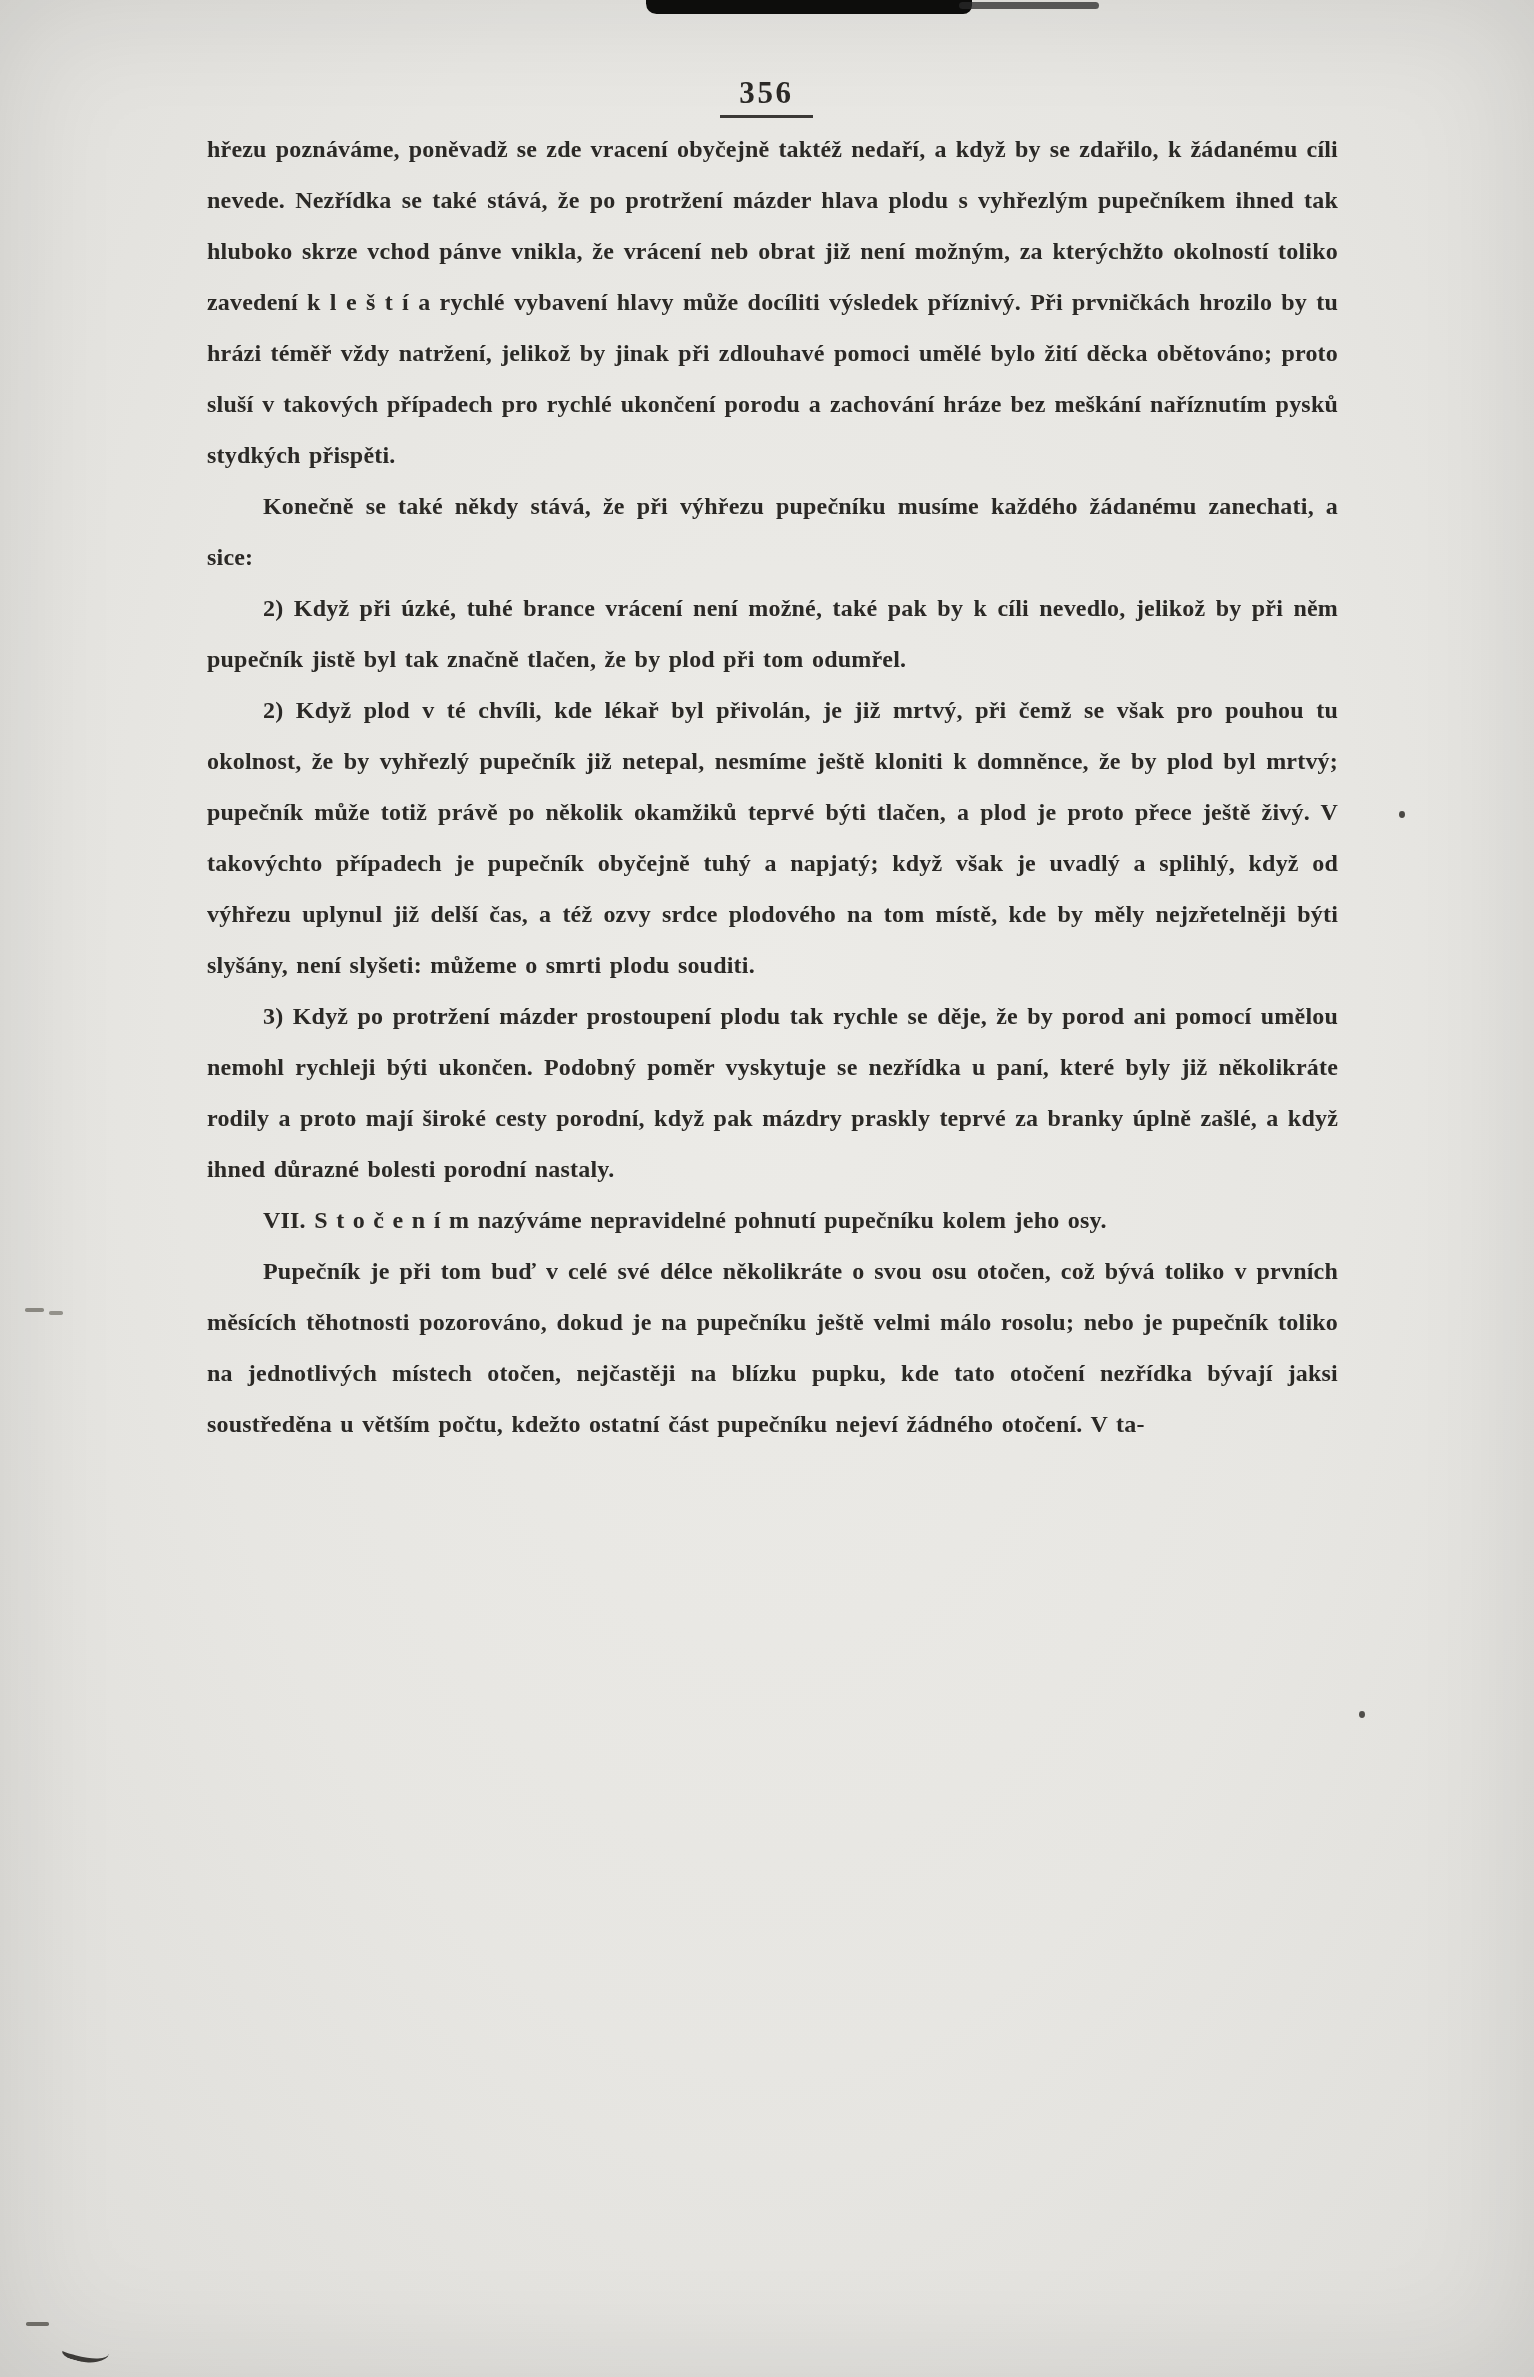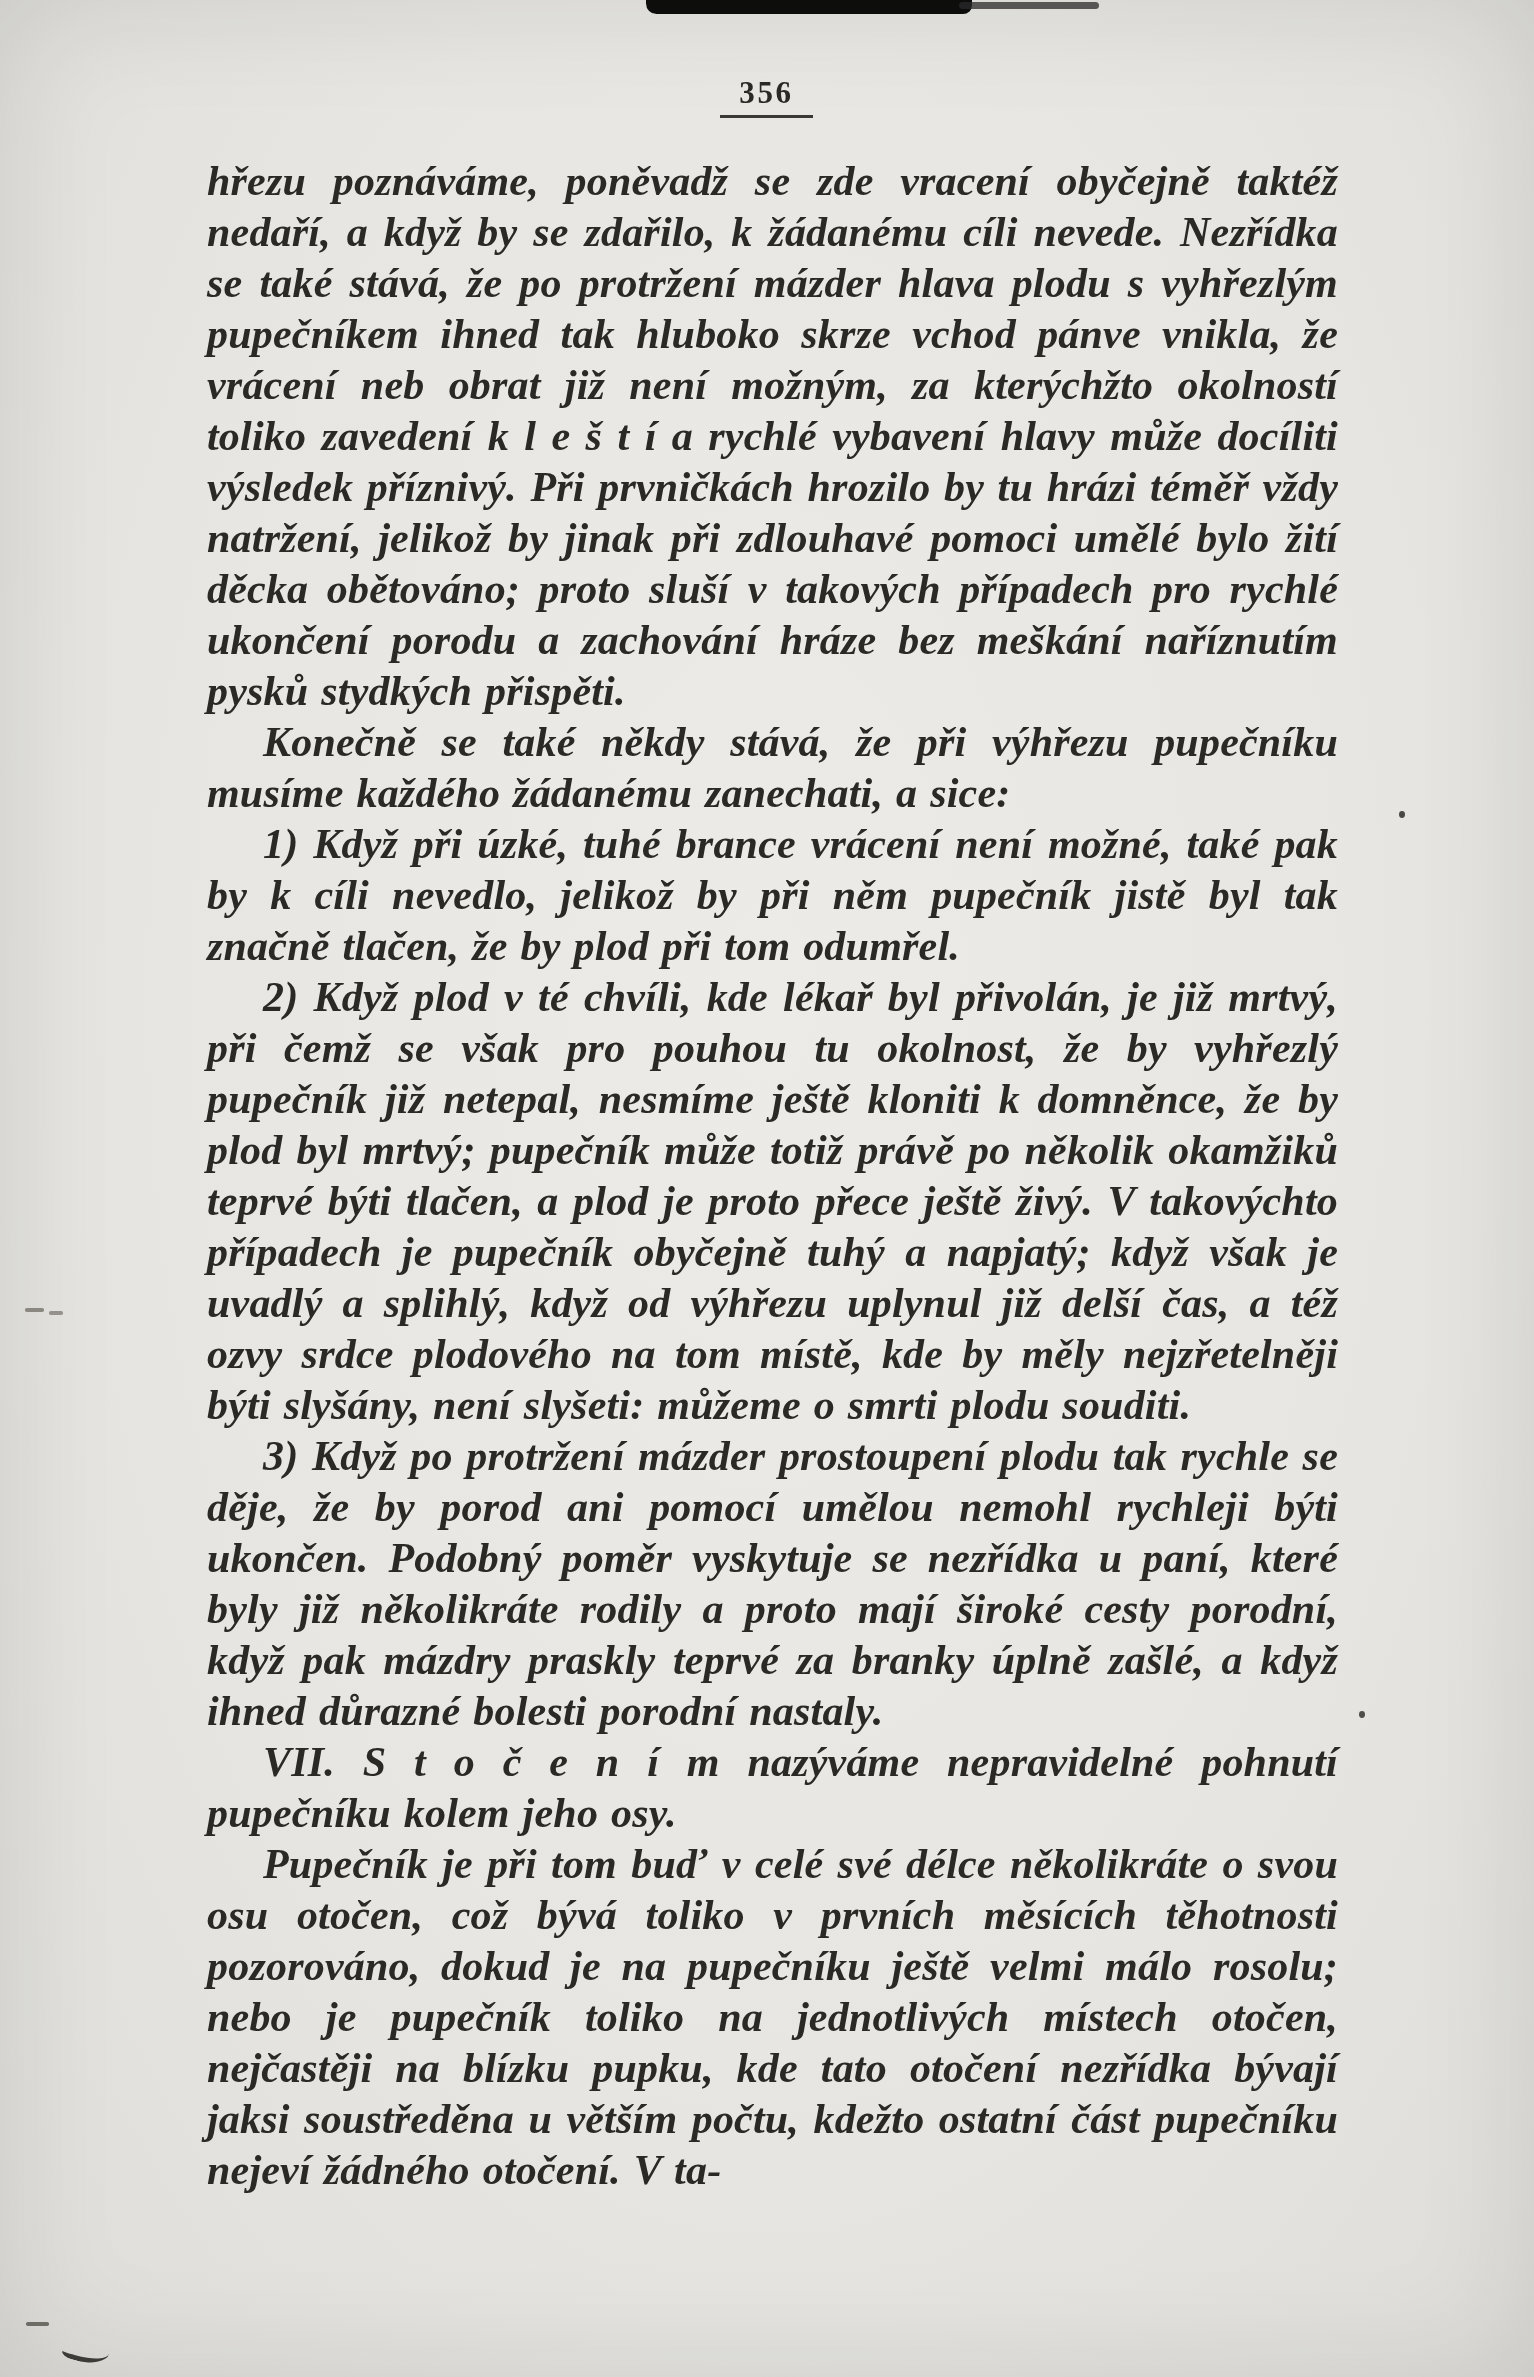--- a/index.html
+++ b/index.html
@@ -32,29 +32,28 @@
     font-size: 31px;
     font-weight: 700;
     letter-spacing: 2.6px;
     padding: 0 19px 4.4px 19px;
     border-bottom: 3.5px solid #3b3936;
   }
   
   .text-block {
     position: absolute;
     left: 207px;
-    top: 156px;
+    top: 124px;
     width: 1131px;
-    font-size: 42px;
+    font-size: 24px;
     font-weight: 700;
     line-height: 51px;
     text-align: justify;
     letter-spacing: 0.2px;
     word-spacing: 2.2px;
-    font-style: italic;
   }
   .para {
     margin: 0;
     text-indent: 56px;
   }
   .para.no-indent {
     text-indent: 0;
   }
   
   .artifact { position: absolute; }
@@ -123,21 +122,21 @@
   <div class="artifact bottom-dash"></div>
   <div class="artifact bottom-squiggle"></div>
 
   <div class="page-number-wrap">
     <span class="page-number">356</span>
   </div>
 
   <div class="text-block">
     <p class="para no-indent">hřezu poznáváme, poněvadž se zde vracení obyčejně taktéž nedaří, a když by se zdařilo, k žádanému cíli nevede. Nezřídka se také stává, že po protržení mázder hlava plodu s vyhřezlým pupečníkem ihned tak hluboko skrze vchod pánve vnikla, že vrácení neb obrat již není možným, za kterýchžto okolností toliko zavedení k l e š t í a rychlé vybavení hlavy může docíliti výsledek příznivý. Při prvničkách hrozilo by tu hrázi téměř vždy natržení, jelikož by jinak při zdlouhavé pomoci umělé bylo žití děcka obětováno; proto sluší v takových případech pro rychlé ukončení porodu a zachování hráze bez meškání naříznutím pysků stydkých přispěti.</p>
     <p class="para">Konečně se také někdy stává, že při výhřezu pupečníku musíme každého žádanému zanechati, a sice:</p>
-    <p class="para">1) Když při úzké, tuhé brance vrácení není možné, také pak by k cíli nevedlo, jelikož by při něm pupečník jistě byl tak značně tlačen, že by plod při tom odumřel.</p>
+    <p class="para">2) Když při úzké, tuhé brance vrácení není možné, také pak by k cíli nevedlo, jelikož by při něm pupečník jistě byl tak značně tlačen, že by plod při tom odumřel.</p>
     <p class="para">2) Když plod v té chvíli, kde lékař byl přivolán, je již mrtvý, při čemž se však pro pouhou tu okolnost, že by vyhřezlý pupečník již netepal, nesmíme ještě kloniti k domněnce, že by plod byl mrtvý; pupečník může totiž právě po několik okamžiků teprvé býti tlačen, a plod je proto přece ještě živý. V takovýchto případech je pupečník obyčejně tuhý a napjatý; když však je uvadlý a splihlý, když od výhřezu uplynul již delší čas, a též ozvy srdce plodového na tom místě, kde by měly nejzřetelněji býti slyšány, není slyšeti: můžeme o smrti plodu souditi.</p>
     <p class="para">3) Když po protržení mázder prostoupení plodu tak rychle se děje, že by porod ani pomocí umělou nemohl rychleji býti ukončen. Podobný poměr vyskytuje se nezřídka u paní, které byly již několikráte rodily a proto mají široké cesty porodní, když pak mázdry praskly teprvé za branky úplně zašlé, a když ihned důrazné bolesti porodní nastaly.</p>
     <p class="para">VII. S t o č e n í m nazýváme nepravidelné pohnutí pupečníku kolem jeho osy.</p>
     <p class="para">Pupečník je při tom buď v celé své délce několikráte o svou osu otočen, což bývá toliko v prvních měsících těhotnosti pozorováno, dokud je na pupečníku ještě velmi málo rosolu; nebo je pupečník toliko na jednotlivých místech otočen, nejčastěji na blízku pupku, kde tato otočení nezřídka bývají jaksi soustředěna u větším počtu, kdežto ostatní část pupečníku nejeví žádného otočení. V ta-</p>
   </div>
 
 </div>
 
 
 </body></html>

